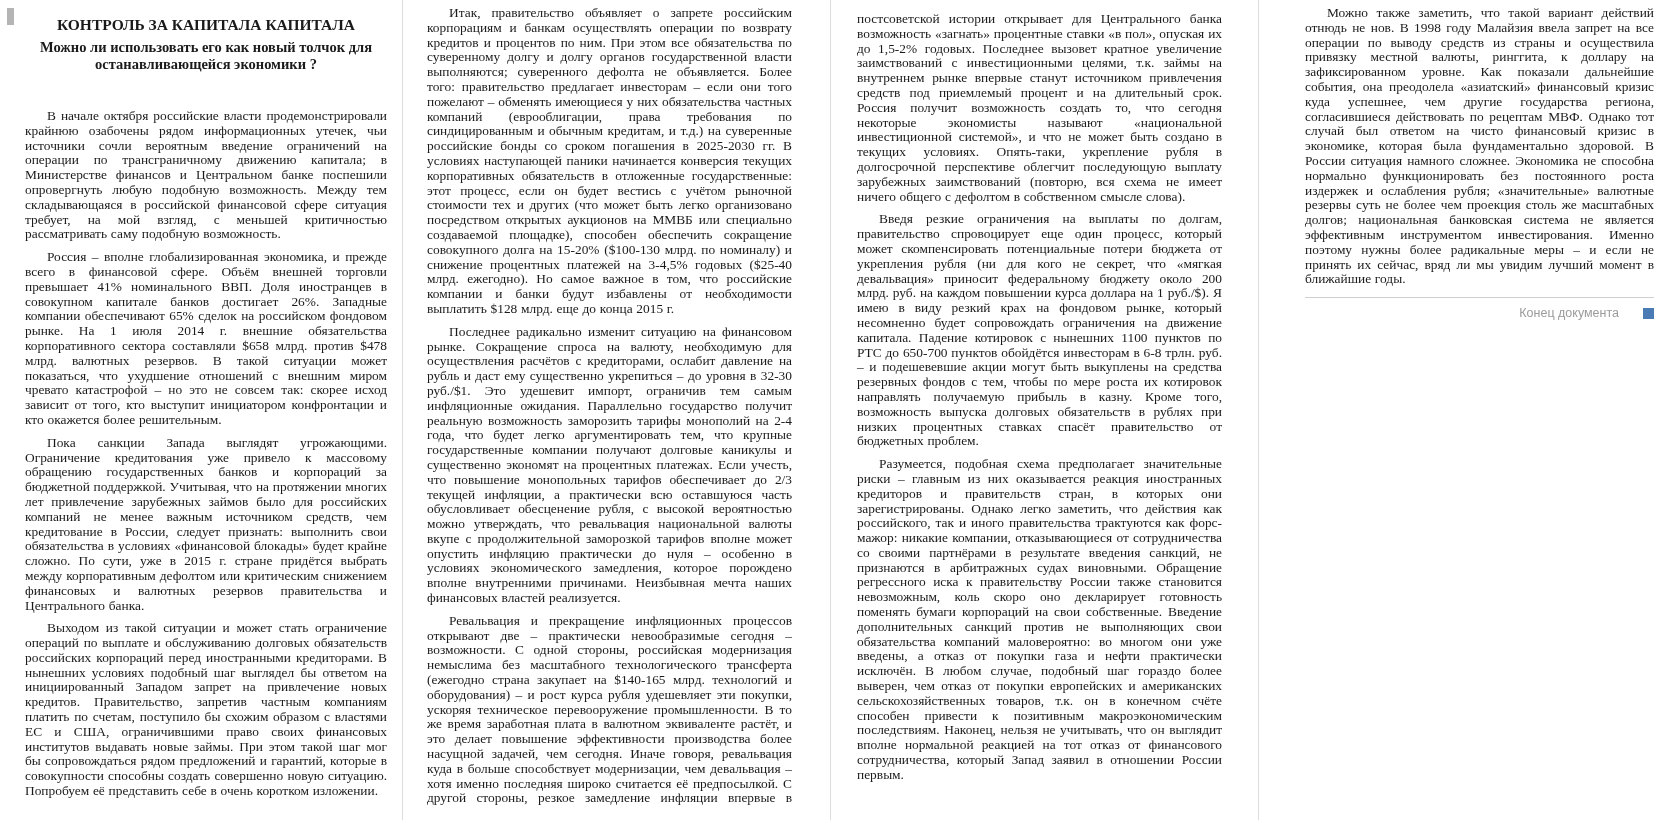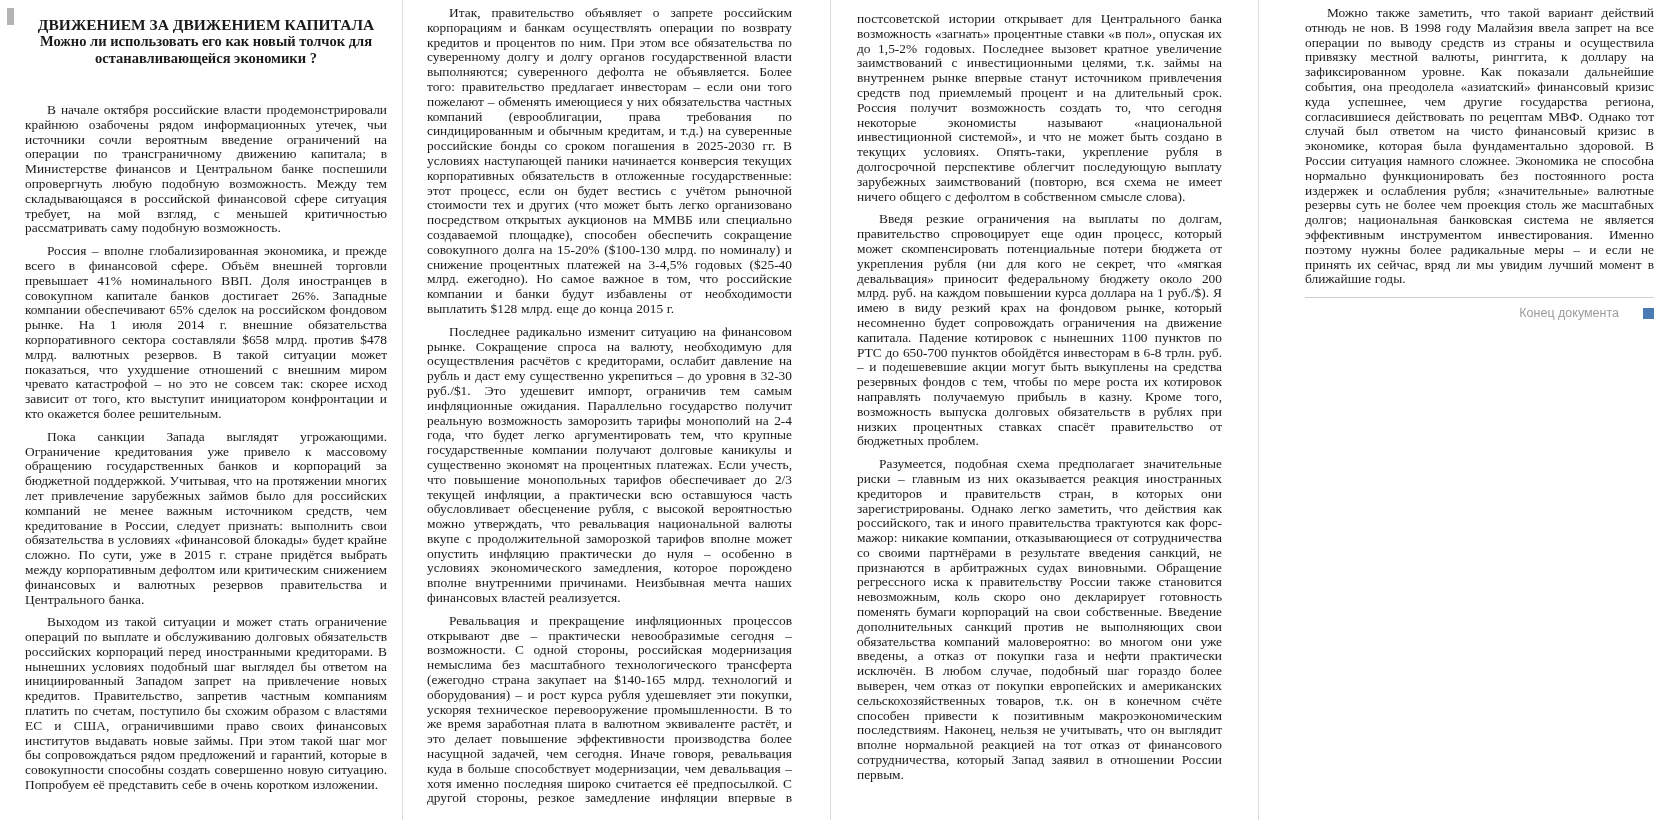--- a/index.html
+++ b/index.html
@@ -35,21 +35,21 @@
   .page-3 { width: 428px; padding: 12px 36px 0 26px; }
   .page-4 { flex: 1;      padding: 6px 24px 0 46px; }
 
   .doc-title {
     margin: 0;
     font-size: 15.5px; line-height: 17px;
     font-weight: bold;
     text-align: center;
   }
   .doc-subtitle {
-    margin: 0 0 36px;
+    margin: 6px 0 36px;
     font-size: 14.5px; line-height: 17px;
     font-weight: bold;
     text-align: center;
   }
   .para {
     margin: 0 0 8px;
     font-size: 13.4px;
     line-height: 14.8px;
     text-align: justify;
     text-indent: 22px;
@@ -80,21 +80,21 @@
   }
 </style>
 </head>
 <body>
 
 <div class="doc-view">
 
   <div class="scroll-marker"></div>
 
   <div class="page page-1">
-    <h1 class="doc-title">ДВИЖЕНИЕМ ЗА ДВИЖЕНИЕМ КАПИТАЛА</h1>
+    <h1 class="doc-title">КОНТРОЛЬ ЗА КАПИТАЛА КАПИТАЛА</h1>
     <h2 class="doc-subtitle">Можно ли использовать его как новый толчок для останавливающейся экономики ?</h2>
     <p class="para">В начале октября российские власти продемонстрировали крайнюю озабочены рядом информационных утечек, чьи источники сочли вероятным введение ограничений на операции по трансграничному движению капитала; в Министерстве финансов и Центральном банке поспешили опровергнуть любую подобную возможность. Между тем складывающаяся в российской финансовой сфере ситуация требует, на мой взгляд, с меньшей критичностью рассматривать саму подобную возможность.</p>
     <p class="para">Россия – вполне глобализированная экономика, и прежде всего в финансовой сфере. Объём внешней торговли превышает 41% номинального ВВП. Доля иностранцев в совокупном капитале банков достигает 26%. Западные компании обеспечивают 65% сделок на российском фондовом рынке. На 1 июля 2014 г. внешние обязательства корпоративного сектора составляли $658 млрд. против $478 млрд. валютных резервов. В такой ситуации может показаться, что ухудшение отношений с внешним миром чревато катастрофой – но это не совсем так: скорее исход зависит от того, кто выступит инициатором конфронтации и кто окажется более решительным.</p>
     <p class="para">Пока санкции Запада выглядят угрожающими. Ограничение кредитования уже привело к массовому обращению государственных банков и корпораций за бюджетной поддержкой. Учитывая, что на протяжении многих лет привлечение зарубежных займов было для российских компаний не менее важным источником средств, чем кредитование в России, следует признать: выполнить свои обязательства в условиях «финансовой блокады» будет крайне сложно. По сути, уже в 2015 г. стране придётся выбрать между корпоративным дефолтом или критическим снижением финансовых и валютных резервов правительства и Центрального банка.</p>
     <p class="para">Выходом из такой ситуации и может стать ограничение операций по выплате и обслуживанию долговых обязательств российских корпораций перед иностранными кредиторами. В нынешних условиях подобный шаг выглядел бы ответом на инициированный Западом запрет на привлечение новых кредитов. Правительство, запретив частным компаниям платить по счетам, поступило бы схожим образом с властями ЕС и США, ограничившими право своих финансовых институтов выдавать новые займы. При этом такой шаг мог бы сопровождаться рядом предложений и гарантий, которые в совокупности способны создать совершенно новую ситуацию. Попробуем её представить себе в очень коротком изложении.</p>
   </div>
 
   <div class="page page-2">
     <p class="para">Итак, правительство объявляет о запрете российским корпорациям и банкам осуществлять операции по возврату кредитов и процентов по ним. При этом все обязательства по суверенному долгу и долгу органов государственной власти выполняются; суверенного дефолта не объявляется. Более того: правительство предлагает инвесторам – если они того пожелают – обменять имеющиеся у них обязательства частных компаний (еврооблигации, права требования по синдицированным и обычным кредитам, и т.д.) на суверенные российские бонды со сроком погашения в 2025-2030 гг. В условиях наступающей паники начинается конверсия текущих корпоративных обязательств в отложенные государственные: этот процесс, если он будет вестись с учётом рыночной стоимости тех и других (что может быть легко организовано посредством открытых аукционов на ММВБ или специально создаваемой площадке), способен обеспечить сокращение совокупного долга на 15-20% ($100-130 млрд. по номиналу) и снижение процентных платежей на 3-4,5% годовых ($25-40 млрд. ежегодно). Но самое важное в том, что российские компании и банки будут избавлены от необходимости выплатить $128 млрд. еще до конца 2015 г.</p>
     <p class="para">Последнее радикально изменит ситуацию на финансовом рынке. Сокращение спроса на валюту, необходимую для осуществления расчётов с кредиторами, ослабит давление на рубль и даст ему существенно укрепиться – до уровня в 32-30 руб./$1. Это удешевит импорт, ограничив тем самым инфляционные ожидания. Параллельно государство получит реальную возможность заморозить тарифы монополий на 2-4 года, что будет легко аргументировать тем, что крупные государственные компании получают долговые каникулы и существенно экономят на процентных платежах. Если учесть, что повышение монопольных тарифов обеспечивает до 2/3 текущей инфляции, а практически всю оставшуюся часть обусловливает обесценение рубля, с высокой вероятностью можно утверждать, что ревальвация национальной валюты вкупе с продолжительной заморозкой тарифов вполне может опустить инфляцию практически до нуля – особенно в условиях экономического замедления, которое порождено вполне внутренними причинами. Неизбывная мечта наших финансовых властей реализуется.</p>

